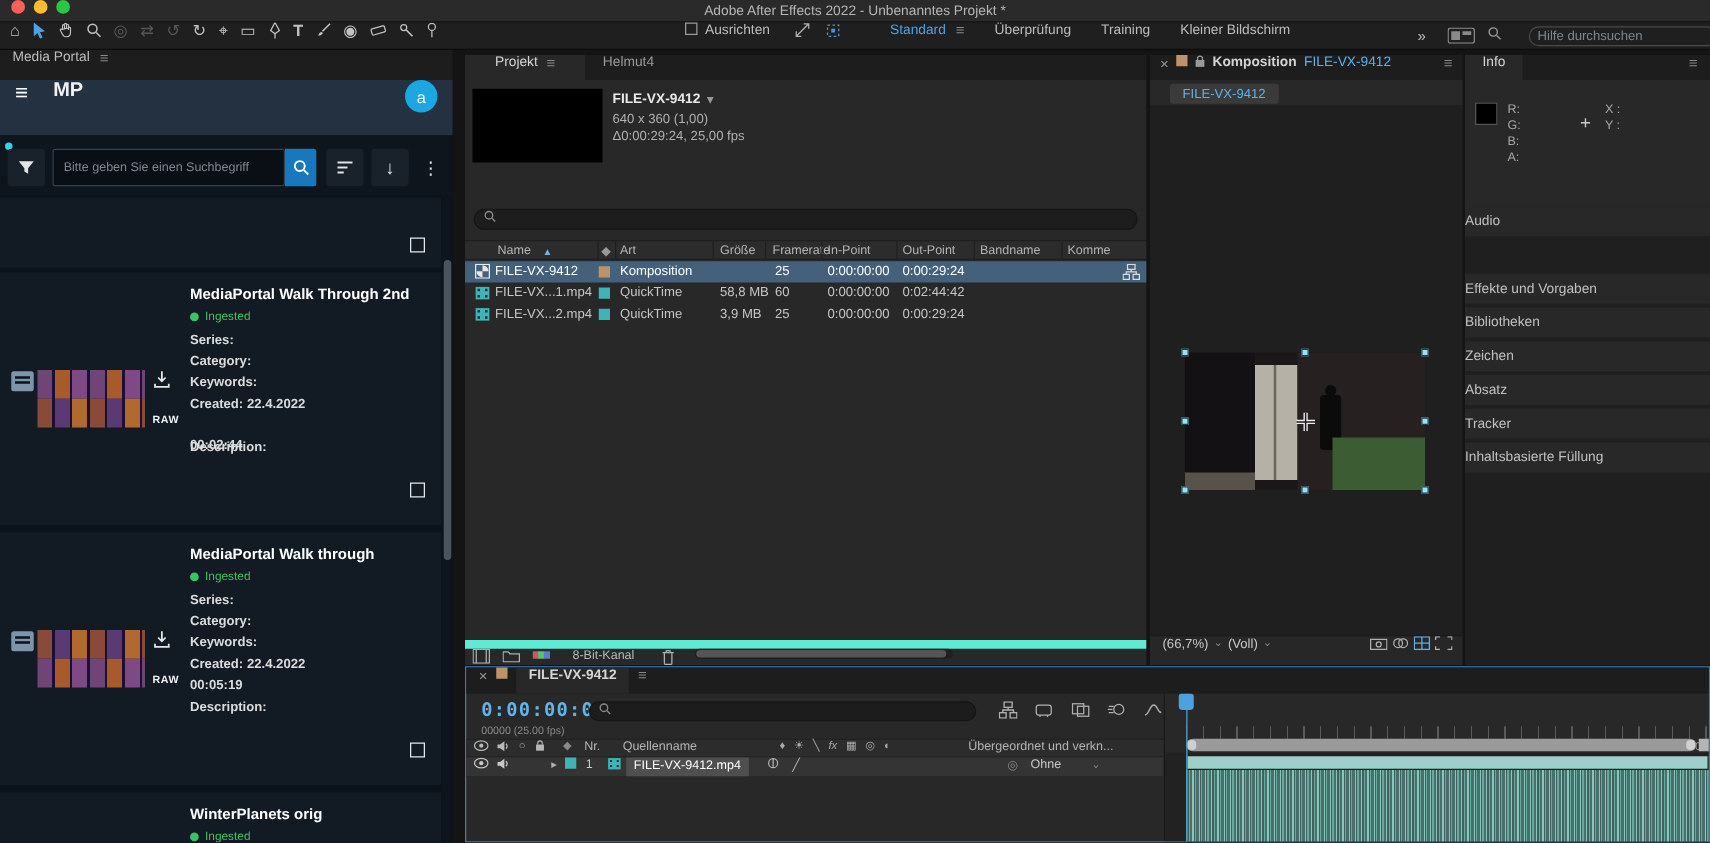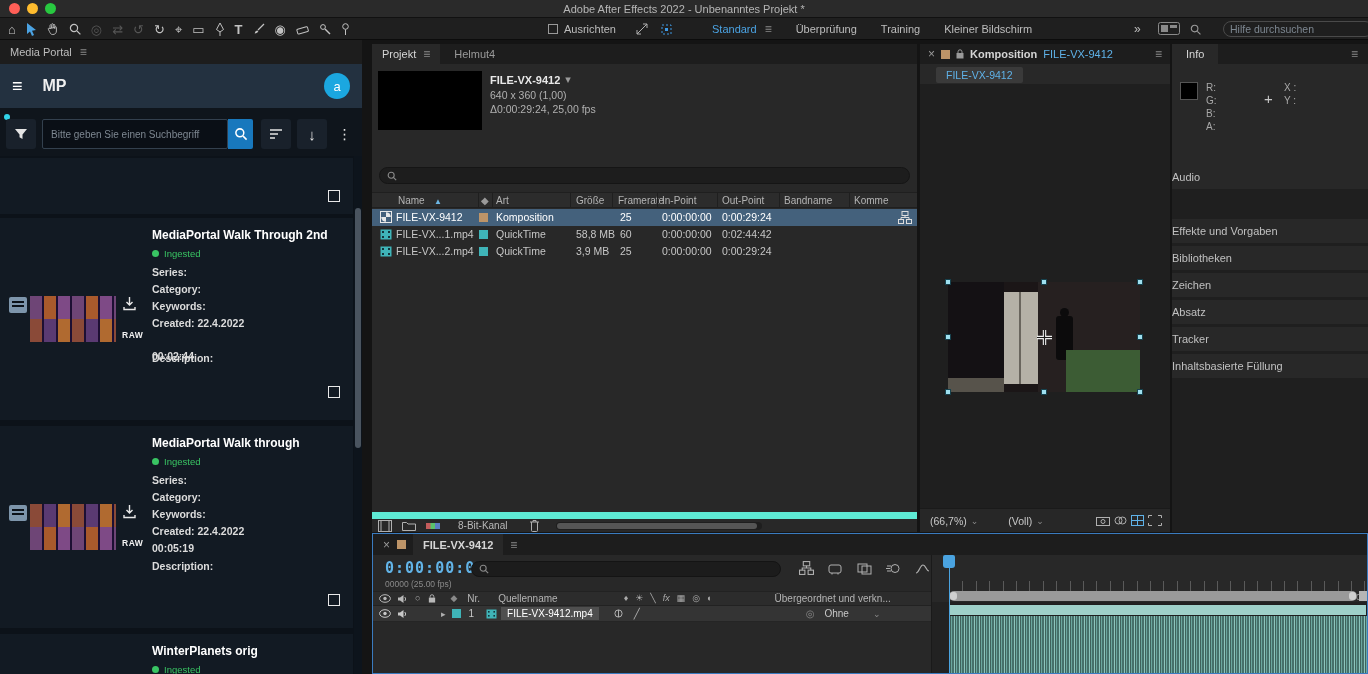--- a/index.html
+++ b/index.html
@@ -1,19 +1,19 @@
 <!DOCTYPE html>
 <html><head>
 <meta charset="utf-8">
 <style>
   *{box-sizing:border-box;margin:0;padding:0}
   html,body{width:1368px;height:674px;overflow:hidden}
   body{position:relative;background:#141414;font-family:"Liberation Sans",sans-serif;color:#c8c8c8;font-size:11px}
   .p{position:absolute}
-  .fx{display:flex;align-items:center}
+  .fx{display:flex;}
   .g{font-size:13px;line-height:1;color:#c2c2c2}
   .g.dis{color:#565656}
   svg{display:block}
   
   .titlebar{left:0;top:0;width:1368px;height:18px;background:#2a2a2a;border-bottom:1px solid #111}
   .tlight{width:11px;height:11px;border-radius:50%}
   .titletext{width:100%;text-align:center;font-size:11px;color:#b6b6b6;line-height:18px}
   
   .toolbar{left:0;top:18px;width:1368px;height:22px;background:#1f1f1f;border-bottom:1px solid #0c0c0c}
   .ws{font-size:11px;color:#bdbdbd;cursor:default}
@@ -289,21 +289,21 @@
     <div class="mp-title">WinterPlanets orig</div>
     <div class="mp-status">
         <span class="dot"></span>
         <span>Ingested</span>
       </div>
   </div>
 </div>
 
 <div class="p proj">
   <div class="p tabbar fx" style="left:0;top:0;width:545px;height:20px">
-    <span class="tab-act fx" style="height:20px;padding:0 10px;gap:7px;font-size:11px">
+    <span class="tab-act fx" style="height:20px;padding:0 24px;gap:7px;font-size:11px">
       <span>Projekt</span>
       <span class="ham">≡</span>
     </span>
     <span style="padding:0 14px;font-size:11px;color:#9a9a9a">Helmut4</span>
   </div>
 
   <div class="p" style="left:6px;top:27px;width:104px;height:59px;background:#000"></div>
   <div class="p fx" style="left:118px;top:29px;gap:5px;font-size:11px;color:#e8e8e8;font-weight:bold">
     <span>FILE-VX-9412</span>
     <span style="color:#9a9a9a;font-weight:normal">▾</span>
@@ -478,21 +478,21 @@
         <svg width="15" height="15" viewBox="0 0 15 15">
           <path d="M7.5 0v15M0 7.5h15" stroke="#efefef" stroke-width="3.4"></path>
           <path d="M7.5 0v15M0 7.5h15" stroke="#1a1a1a" stroke-width="1.2"></path>
         </svg>
       </span>
   </div>
 
   <div class="p fx" style="left:0;top:464px;width:250px;height:24px;background:#272727;border-top:1px solid #1a1a1a;gap:4px">
     <span style="margin-left:10px;font-size:10.5px;color:#c8c8c8">(66,7%)</span>
     <span style="color:#8a8a8a;font-size:9px">⌄</span>
-    <span style="margin-left:26px;font-size:10.5px;color:#c8c8c8">(Voll)</span>
+    <span style="font-size:10.5px;color:#c8c8c8">(Voll)</span>
     <span style="color:#8a8a8a;font-size:9px">⌄</span>
     <span style="margin-left:auto">
         <svg width="14" height="11">
           <rect x=".5" y="2.5" width="13" height="8" fill="none" stroke="#b0b0b0"></rect>
           <circle cx="7" cy="6.5" r="2" fill="none" stroke="#b0b0b0"></circle>
         </svg>
       </span>
     <span>
         <svg width="13" height="11">
           <circle cx="4.5" cy="5.5" r="3.5" fill="none" stroke="#b0b0b0"></circle>

